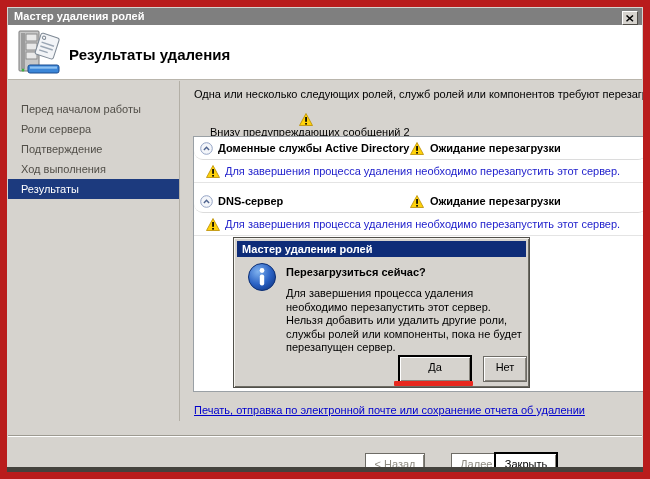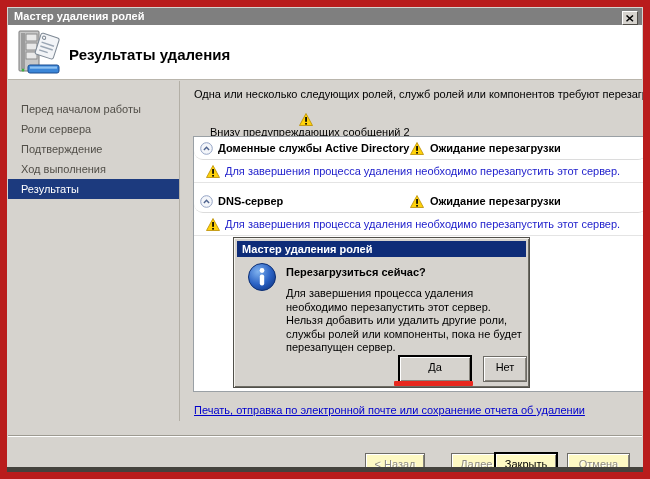--- a/index.html
+++ b/index.html
@@ -39,21 +39,21 @@
   .grp-header .name{position:absolute;left:24px;top:5px;font-size:11px;font-weight:bold;color:#000;}
   .grp-header .st-icon{position:absolute;left:216px;top:4px;}
   .grp-header .st-txt{position:absolute;left:236px;top:5px;font-size:11px;font-weight:bold;color:#000;}
   .grp-msg{position:relative;height:23px;border-bottom:1px solid #e4e4e4;}
   .grp-msg .w{position:absolute;left:12px;top:4px;}
   .grp-msg .m{position:absolute;left:31px;top:5px;font-size:11px;color:#2222cc;}
   .grp-gap{height:7px;}
   .report-link{position:absolute;left:187px;top:397px;font-size:11px;color:#0000cc;text-decoration:underline;cursor:pointer;}
   .footer-divider{position:absolute;left:1px;right:1px;top:428px;height:2px;border-top:1px solid #9d9a91;border-bottom:1px solid #ffffff;}
   .btn{
-    position:absolute;top:446px;height:23px;background:#fef9c3;font-size:11px;color:#000;
+    position:absolute;top:446px;height:23px;background:#ffffff;font-size:11px;color:#000;
     border:1px solid #6e6c66;box-shadow:inset 1px 1px 0 #fff,inset -1px -1px 0 #87847c;
     text-align:center;line-height:21px;cursor:default;
   }
   .btn.disabled{color:#8d8a81;text-shadow:1px 1px 0 #fff;}
   .btn.default{border:1px solid #000;box-shadow:0 0 0 1px #000,inset 1px 1px 0 #fff,inset -1px -1px 0 #87847c;font-weight:normal;}
   .btn-back{left:358px;width:60px;}
   .btn-next{left:444px;width:60px;}
   .btn-close{left:488px;width:62px;}
   .btn-cancel{left:560px;width:63px;}
   .bottom-edge{position:absolute;left:0;right:0;bottom:0;height:5px;background:#44423d;}
@@ -196,21 +196,20 @@
 
   </div>
 
   <a class="report-link">Печать, отправка по электронной почте или сохранение отчета об удалении</a>
 
   <div class="footer-divider"></div>
 
   <div class="btn btn-back disabled">&lt; Назад</div>
   <div class="btn btn-next disabled">Далее &gt;</div>
   <div class="btn btn-close default">Закрыть</div>
-  <div class="btn btn-cancel disabled">Отмена</div>
 
   <div class="modal">
     <div class="modal-titlebar">
       <span>Мастер удаления ролей</span>
     </div>
     <span class="modal-info">
       <svg width="30" height="30" viewBox="0 0 30 30">
         <defs>
           <radialGradient id="ig" cx="35%" cy="30%" r="80%">
             <stop offset="0%" stop-color="#7fb2ef"></stop>

